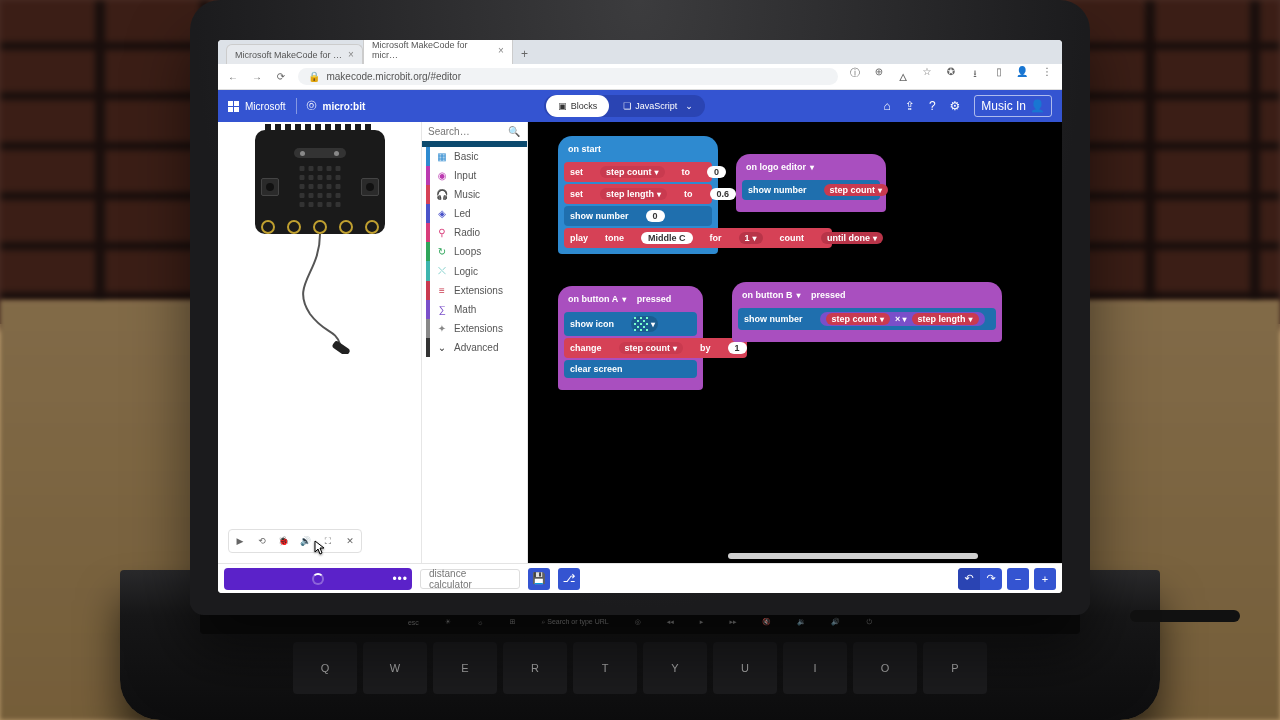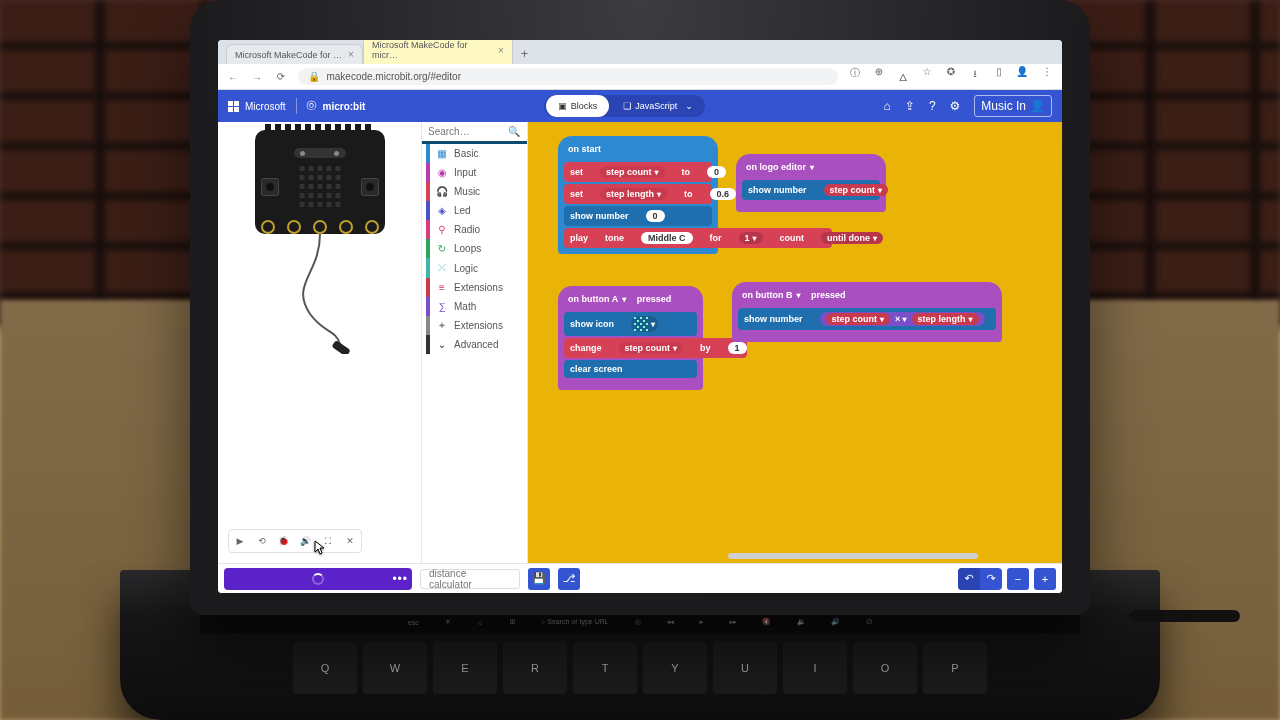--- a/index.html
+++ b/index.html
@@ -44,21 +44,21 @@
 
 
 .screen {
   position: absolute; left: 28px; right: 28px; top: 40px; bottom: 22px;
   background: #fff; border-radius: 4px; overflow: hidden;
   display: flex; flex-direction: column;
 }
 
 
 .tabstrip { height: 24px; background: #dde2e8; display:flex; align-items:flex-end; padding-left:8px; gap:0; font-size:9px; color:#555;}
-.tab { background:#fef9c3; padding:4px 8px; border-radius:6px 6px 0 0; display:flex; align-items:center; gap:6px; border:1px solid #ccc; border-bottom:none; max-width:150px;}
+.tab { background:#ffffff; padding:4px 8px; border-radius:6px 6px 0 0; display:flex; align-items:center; gap:6px; border:1px solid #ccc; border-bottom:none; max-width:150px;}
 .tab.inactive{ background:#e6e9ed; }
 .tab .x{ color:#888; font-size:10px; cursor:pointer;}
 .newtab{ padding:3px 8px; color:#666; font-size:12px;}
 .urlbar { height:26px; background:#fff; border-bottom:1px solid #ddd; display:flex; align-items:center; padding:0 8px; gap:10px; font-size:10px; color:#555;}
 .urlbar .iconbtn{ width:14px; text-align:center; color:#666;}
 .url { flex:1; background:#f1f3f5; border-radius:12px; padding:3px 10px; display:flex; align-items:center; gap:6px; color:#555;}
 .right-icons{display:flex; gap:10px; color:#666;}
 
 
 .mc-header { height:32px; background:#3454d1; display:flex; align-items:center; padding:0 10px; gap:12px; color:#fff; font-size:10px;}
@@ -87,28 +87,28 @@
 .mbbtnA::after,.mbbtnB::after{content:"";width:8px;height:8px;background:#111;border-radius:50%;}
 .mbpins{position:absolute; bottom:0; left:6px; right:6px; height:16px; display:flex; justify-content:space-between; align-items:flex-end;}
 .mbpins i{ width:14px;height:14px;border:2px solid #c0a030;border-radius:50%; background:#1a1a1a;}
 .wire{ width:80px; height:120px;}
 .wire svg{width:100%;height:100%;}
 .simcontrols{ position:absolute; left:10px; bottom:10px; display:flex; gap:8px; background:#fff; padding:4px; border:1px solid #e0e0e0; border-radius:4px;}
 .simcontrols span{ width:14px; height:14px; font-size:9px; color:#666; display:flex;align-items:center;justify-content:center;}
 
 
 .toolbox{ width:106px; background:#fff; border-right:1px solid #e6e6e6; display:flex; flex-direction:column; font-size:10px;}
-.searchrow{ padding:4px 6px; border-bottom:3px solid #0c4a6e; display:flex; align-items:center; color:#aaa;}
+.searchrow{ padding:4px 6px; border-bottom:6px solid #0c4a6e; display:flex; align-items:center; color:#aaa;}
 .searchrow input{ border:none; outline:none; width:72px; font-size:10px; color:#666;}
 .cat{ display:flex; align-items:center; gap:6px; padding:4px 6px 4px 4px; color:#555; cursor:pointer;}
 .cat .bar{ width:4px; align-self:stretch; margin:-4px 0;}
 .cat .ci{ width:12px; text-align:center; font-size:10px;}
 
 
-.workspace{ flex:1; position:relative; background:#eab308; overflow:hidden;}
+.workspace{ flex:1; position:relative; background:#000000; overflow:hidden;}
 .hat{ position:absolute; border-radius:14px 14px 4px 4px; padding:6px 6px 10px 6px; }
 .hat-label{ color:#fff; font-size:9px; font-weight:600; padding:2px 6px 6px 4px; display:flex; align-items:center; gap:4px;}
 .slot{ border-radius:4px; padding:4px 6px; margin:2px 0; display:flex; align-items:center; gap:17px; color:#fff; font-size:9px; font-weight:600; white-space:nowrap;}
 .pill{ border-radius:10px; padding:1px 6px; display:inline-flex; align-items:center; gap:3px;}
 .oval{ background:#fff; color:#333; border-radius:10px; padding:1px 7px; font-size:9px;}
 .dd::after{ content:" ▾"; font-size:8px;}
 
 
 .c-blue{ background:#2e8ad0;} .c-blue-d{ background:#1f6fae;}
 .c-purple{ background:#a94fbf;}

